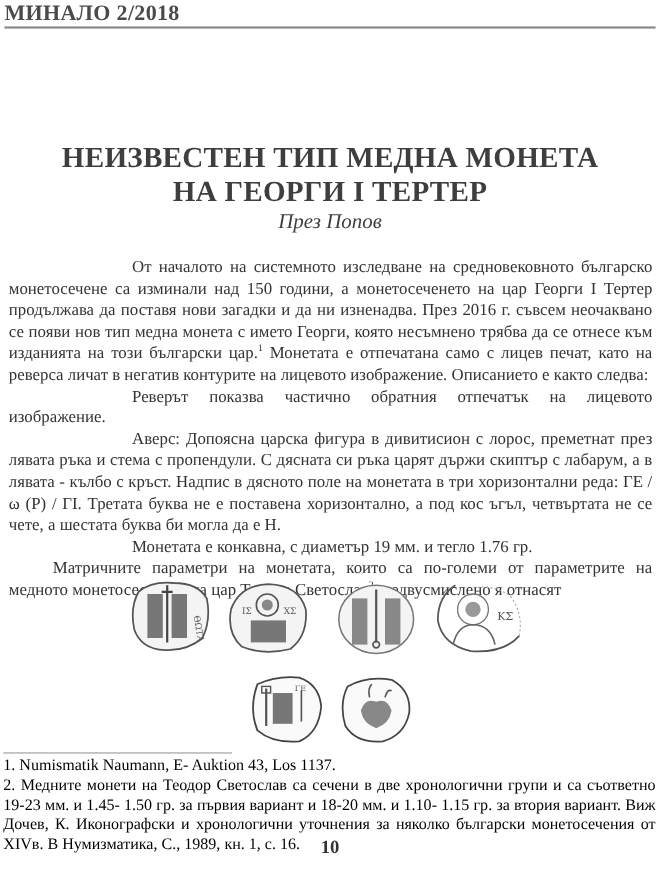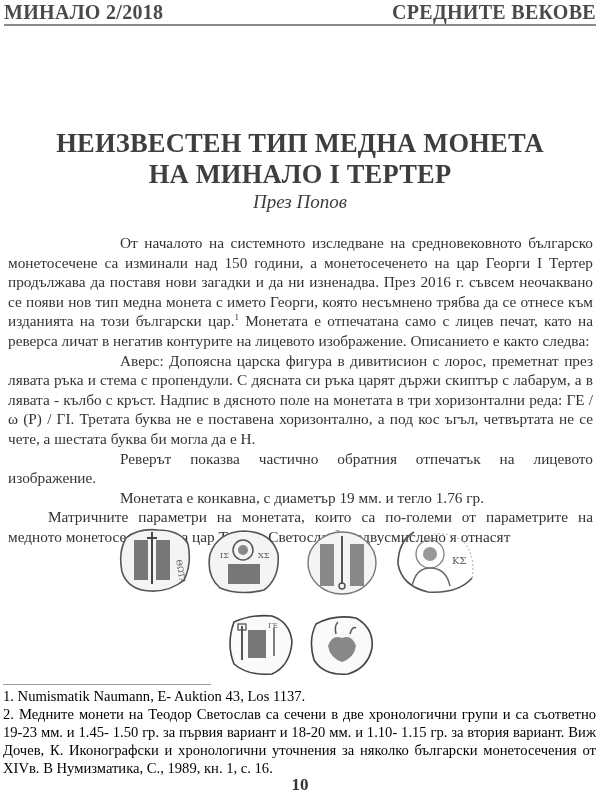--- a/index.html
+++ b/index.html
@@ -41,41 +41,40 @@
     position:absolute; left:3px; top:684px; width:208px; height:0;
     border-top:1.5px solid #9a9a9a;
   }
   .footnotes {
     position:absolute; left:3px; right:4px; top:687px;
     font-size:14.6px; line-height:18px; text-align:justify; color:#000000;
   }
   .footnotes p { margin:0; }
   .pagenum {
     position:absolute; left:0; right:0; top:760px; text-align:center;
-    font-weight:bold; font-size:17px; color:#333;margin-top:15px;
+    font-weight:bold; font-size:17px; color:#333;
   }
 </style>
 </head>
 <body>
 
 <div class="header">
   <span>МИНАЛО  2/2018</span>
-  <span>СРЕДНИТЕ ВЕКОВЕ</span>
 </div>
 
 <div class="title">
   <div>НЕИЗВЕСТЕН ТИП МЕДНА МОНЕТА</div>
-  <div>НА МИНАЛО  I ТЕРТЕР</div>
+  <div>НА ГЕОРГИ  I ТЕРТЕР</div>
 </div>
 <div class="author">През Попов</div>
 
 <div class="body">
   <p class="ind1"><span>От началото на системното изследване на средновековното българско монетосечене са изминали над 150 години, а монетосеченето на цар Георги I Тертер продължава да поставя нови загадки и да ни изненадва. През 2016 г. съвсем неочаквано се появи нов тип медна монета с името Георги, която несъмнено трябва да се отнесе към изданията на този български цар.</span><sup>1</sup><span> Монетата е отпечатана само с лицев печат, като на реверса личат в негатив контурите на лицевото изображение. Описанието е както следва:</span></p>
+  <p class="ind2">Реверът показва частично обратния отпечатък на лицевото изображение.</p>
   <p class="ind2">Аверс: Допоясна царска фигура в дивитисион с лорос, преметнат през лявата ръка и стема с пропендули. С дясната си ръка царят държи скиптър с лабарум, а в лявата - кълбо с кръст. Надпис в дясното поле на монетата в три хоризонтални реда: ГЕ / ω (Р) / ГI. Третата буква не е поставена хоризонтално, а под кос ъгъл, четвъртата не се чете, а шестата буква би могла да е Н.</p>
-  <p class="ind2">Реверът показва частично обратния отпечатък на лицевото изображение.</p>
   <p class="ind2">Монетата е конкавна, с диаметър 19 мм. и тегло 1.76 гр.</p>
   <p class="ind3"><span>Матричните параметри на монетата,  които са по-големи от параметрите на медното монетосесечене на цар Теодор Светослав</span><sup>2</sup><span>, недвусмислено я отнасят</span></p>
 </div>
 
 <div class="coins">
 
   <svg class="coin" style="left:118px;top:6px" width="74" height="68" viewBox="0 0 74 68">
     <path d="M8 12 Q20 2 40 4 Q62 4 70 18 Q74 38 66 54 Q52 66 32 65 Q10 64 4 46 Q0 26 8 12Z" fill="#f4f4f4" stroke="#555" stroke-width="1.6"></path>
     <rect x="16" y="14" width="14" height="40" fill="#777"></rect>
     <rect x="38" y="14" width="14" height="40" fill="#777"></rect>

